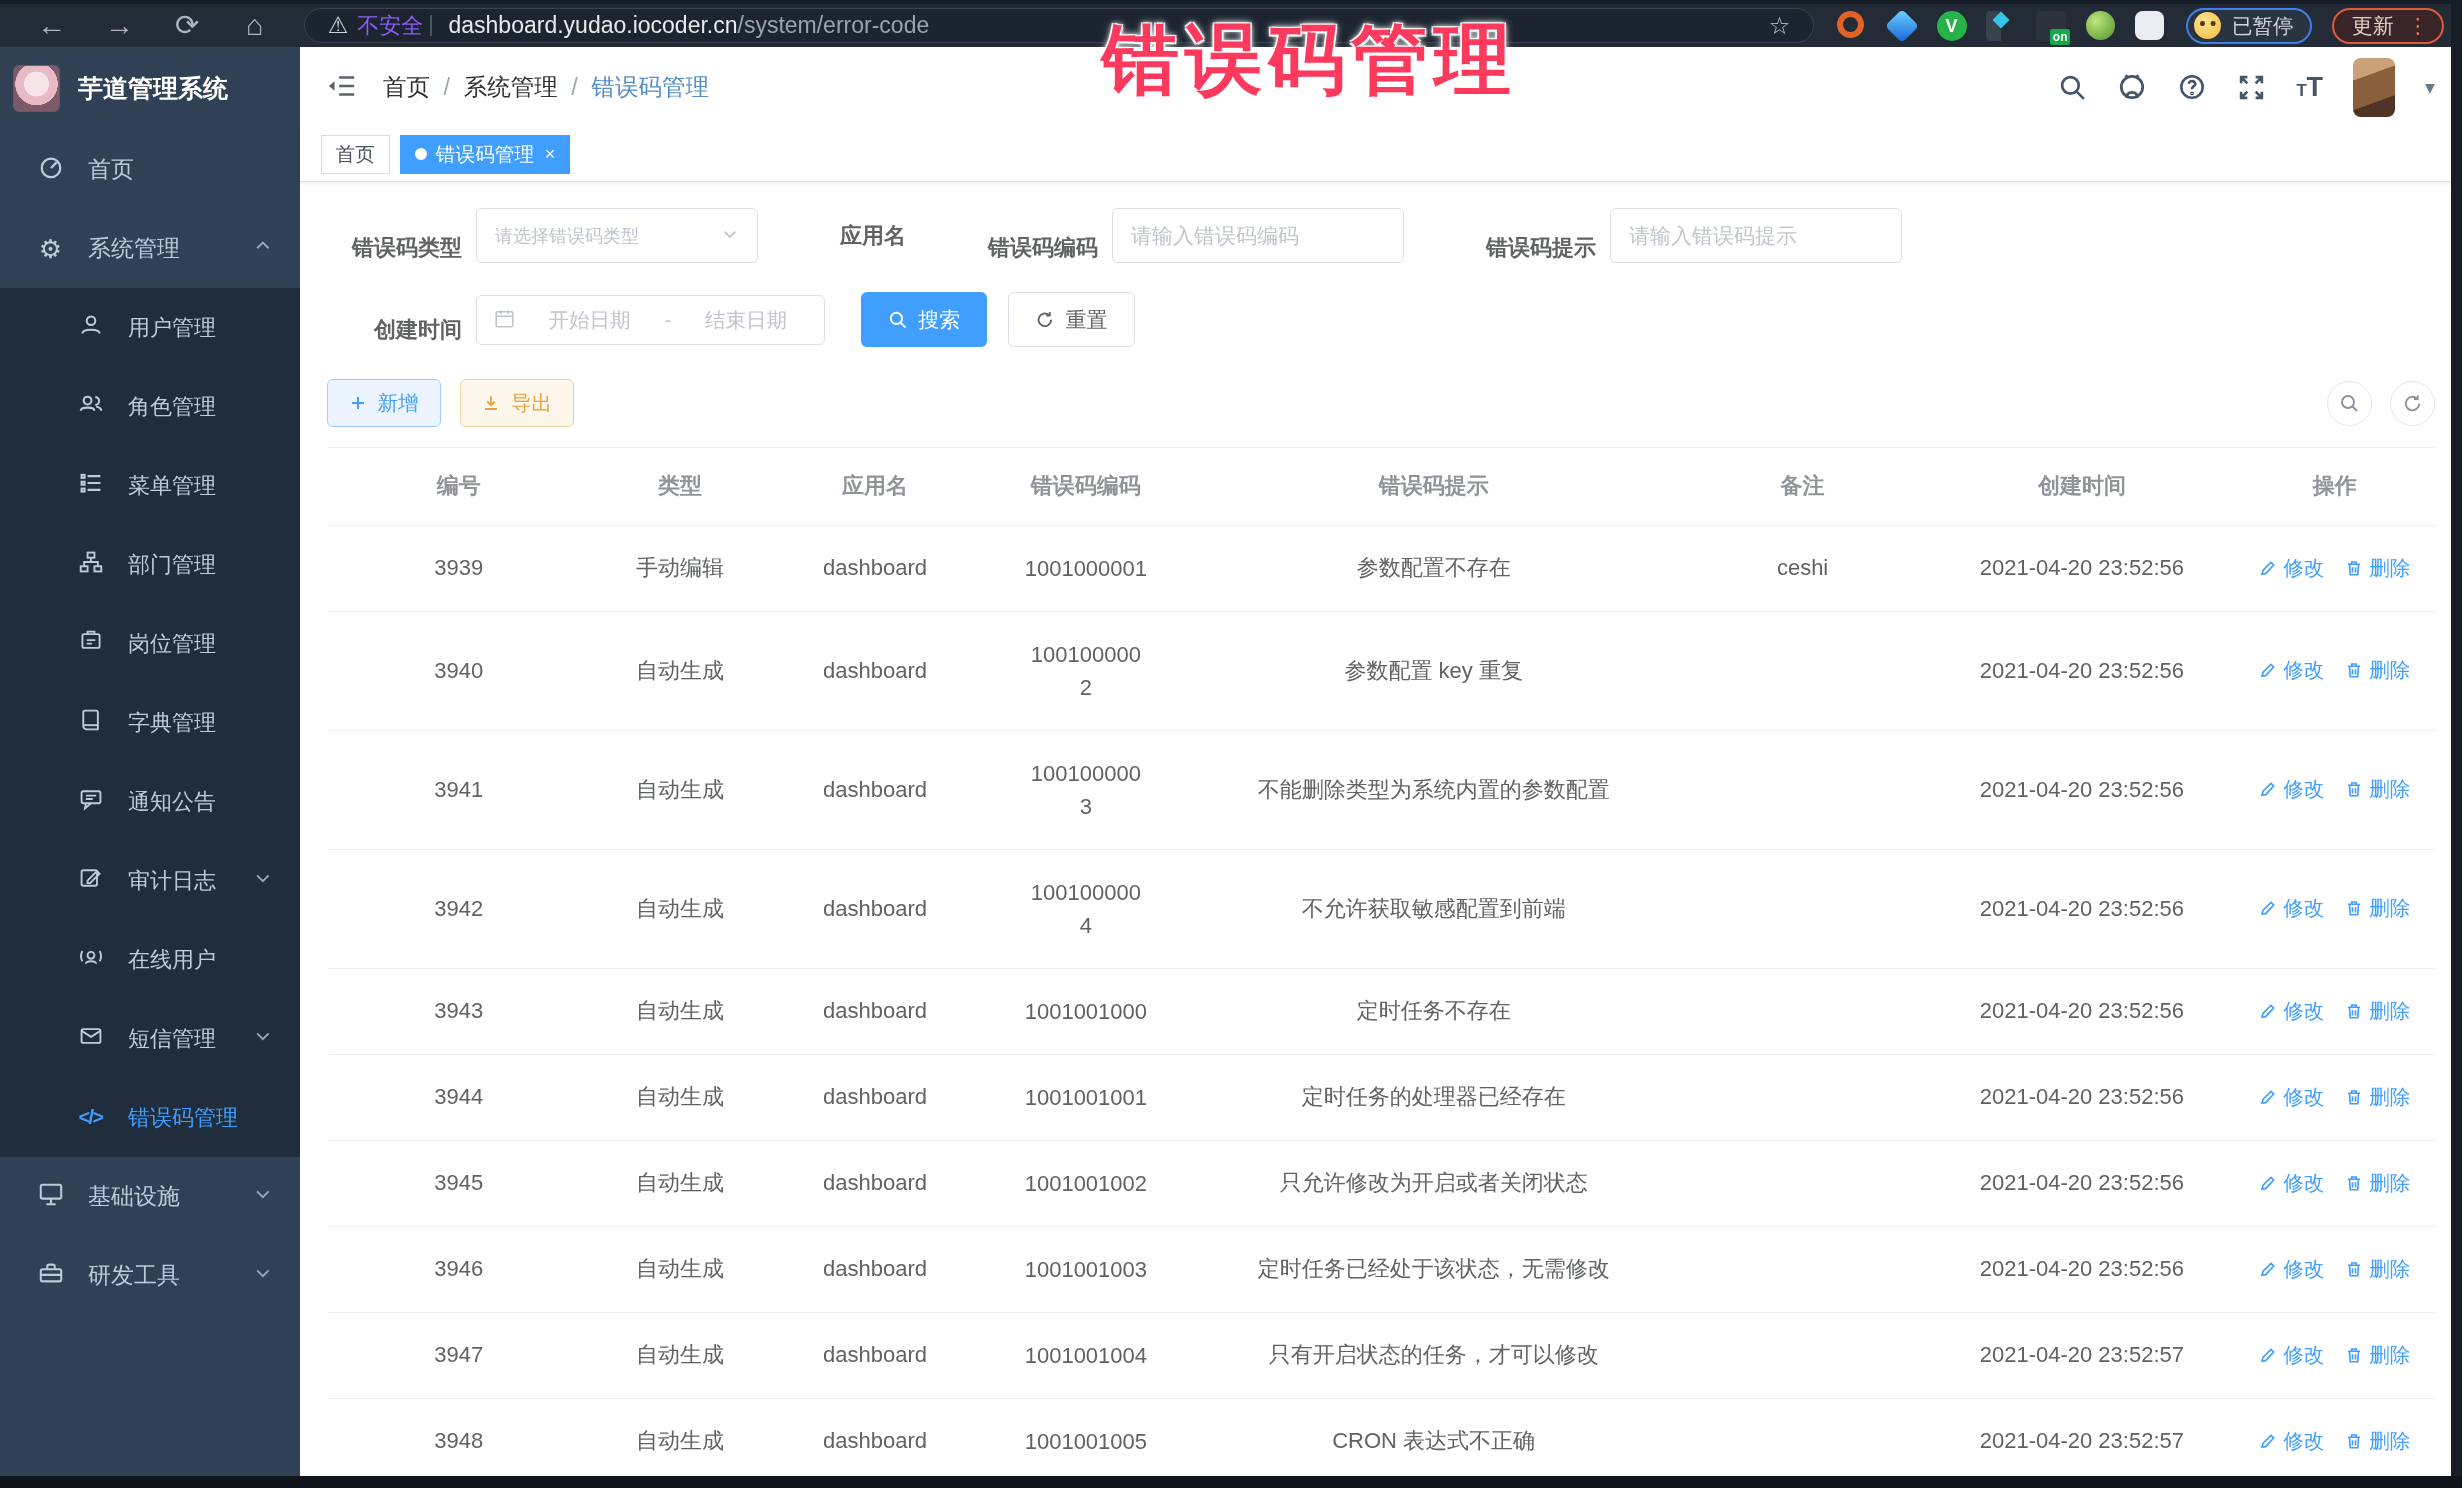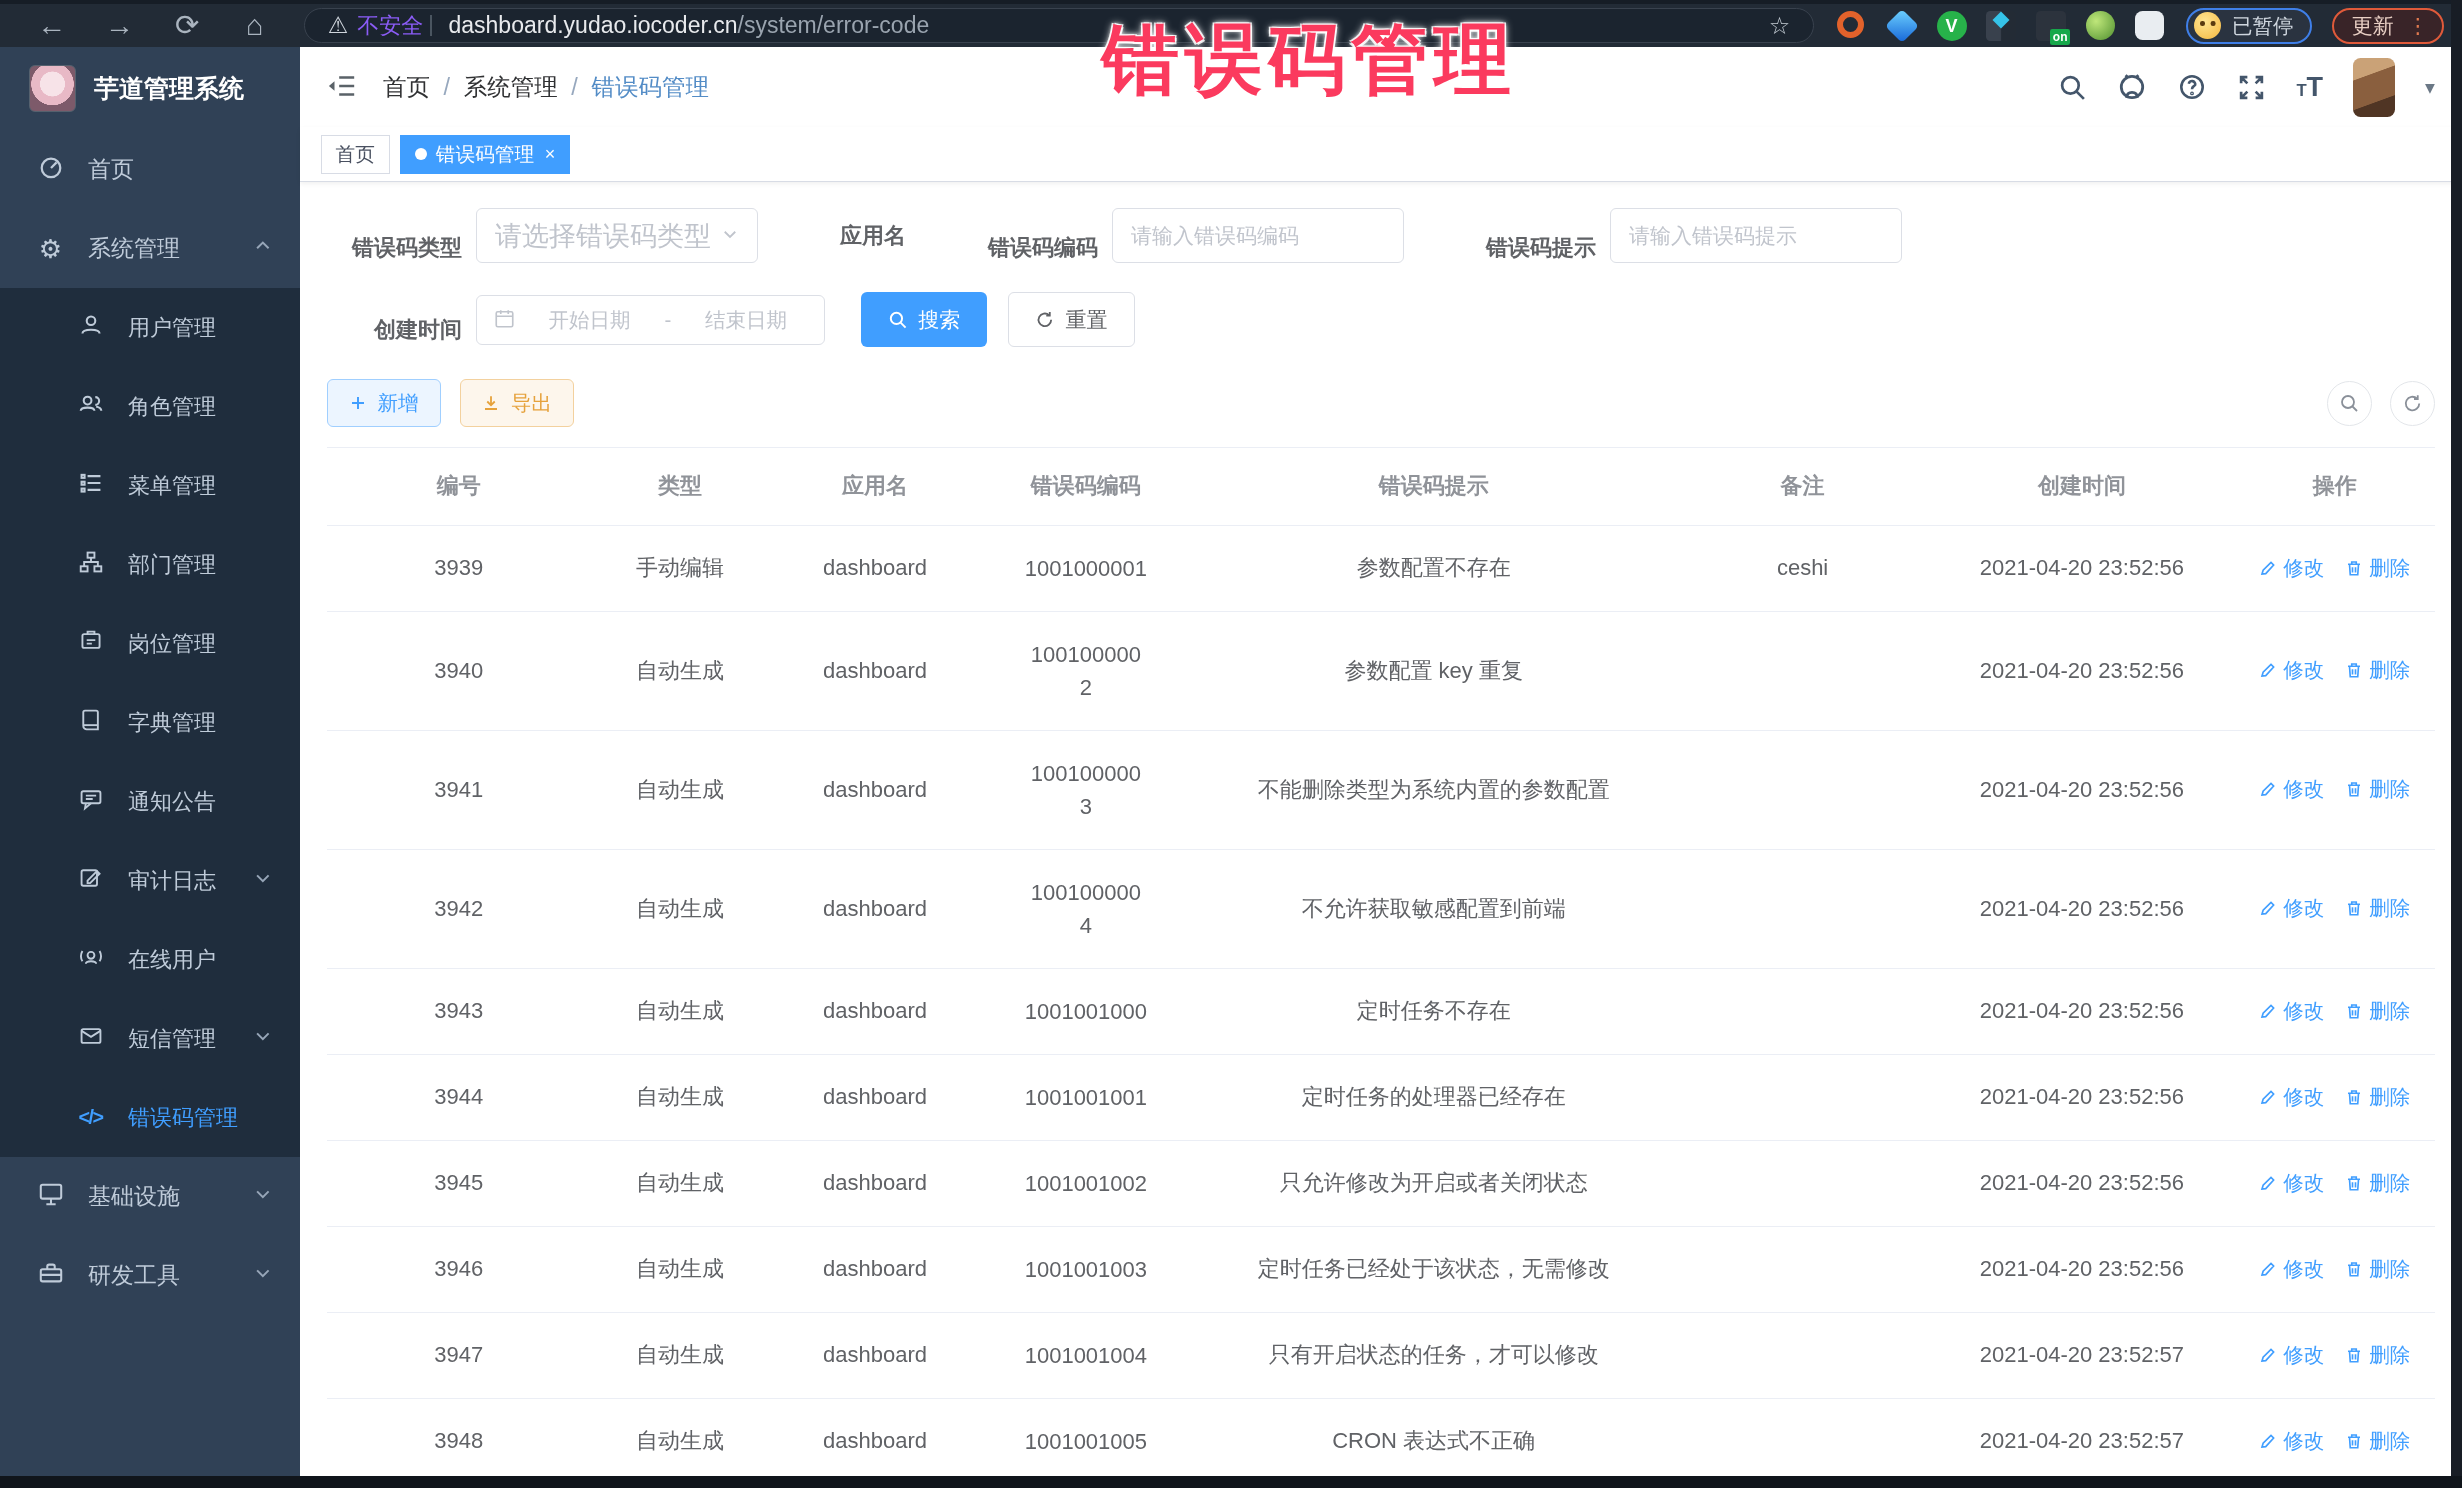--- a/index.html
+++ b/index.html
@@ -33,21 +33,21 @@
   .paused-label { color:#cfd6de; font-size:20.5px; white-space:nowrap; }
   .update-pill { display:flex; align-items:center; gap:13.6px; border:2.3px solid #e05a3a; background:#392428; border-radius:19.7px; height:36px; padding:0 13.6px 0 18px; margin-left:19.7px; }
   .update-label { color:#e8cfc4; font-size:21px; white-space:nowrap; }
   .kebab { color:#e07a4f; font-size:21px; line-height:1; }
 
   
   .app { display:flex; height:1441px; }
 
   
   .sidebar { width:300px; background:#304156; flex:none; display:flex; flex-direction:column; }
-  .logo-row { height:83px; display:flex; align-items:center; padding-left:29px; gap:18px; flex:none; }
+  .logo-row { height:83px; display:flex; align-items:center; padding-left:13px; gap:18px; flex:none; }
   .logo-img { width:47px; height:47px; border-radius:6px; background:radial-gradient(circle at 50% 40%,#f7e3e8 0 35%,#e8b9c6 36% 60%,#7d5a6a 61% 100%); border:0.8px solid #55616e; flex:none; }
   .logo-title { color:#fff; font-size:25px; font-weight:bold; white-space:nowrap; }
   .menu-item { height:79px; display:flex; align-items:center; gap:23px; padding-left:36px; color:#bfcbd9; font-size:23px; position:relative; cursor:pointer; white-space:nowrap; }
   .menu-item .m-ic { width:29px; text-align:center; flex:none; color:#bfcbd9; }
   .menu-item svg { stroke:#bfcbd9; }
   .submenu { background:#1f2d3d; }
   .submenu .menu-item { padding-left:76px; font-size:22px; }
   .menu-item.active { color:#409eff; }
   .menu-item.active .m-ic { color:#409eff; }
   .chev { position:absolute; right:27px; color:#97a6b8; }
@@ -81,21 +81,21 @@
 
   
   .f-row { display:flex; align-items:center; }
   .f-row + .f-row { margin-top:29px; }
   .f-label { font-size:22px; color:#606266; font-weight:700; text-align:right; white-space:nowrap; }
   .f-label.w1 { width:135px; }
   .f-group { display:flex; align-items:flex-end; gap:14px; }
   .f-group + .f-group { margin-left:82px; }
   .sel-box, .inp-box { width:292px; height:55px; border:1.5px solid #dcdfe6; border-radius:6px; display:flex; align-items:center; padding:0 18px; background:#fff; }
   .sel-box { width:282px; justify-content:space-between; cursor:pointer; }
-  .ph { color:#c0c4cc; font-size:27px; white-space:nowrap; overflow:hidden; }
+  .ph { color:#c0c4cc; font-size:18px; white-space:nowrap; overflow:hidden; }
   .inp-box input { border:none; outline:none; width:100%; font-size:21px; color:#606266; font-family:inherit; }
   .inp-box input::placeholder { color:#c0c4cc; }
   .sel-caret { color:#c0c4cc; }
   .date-box { width:349px; height:50px; border:1.5px solid #dcdfe6; border-radius:6px; display:flex; align-items:center; padding:0 16.7px; gap:13.6px; background:#fff; }
   .date-box .cal { color:#c0c4cc; }
   .date-box .d-ph { color:#c0c4cc; font-size:20.5px; flex:1; text-align:center; white-space:nowrap; }
   .date-box .d-sep { color:#c0c4cc; font-size:20.5px; }
   .btn { height:55px; border-radius:6px; display:inline-flex; align-items:center; justify-content:center; gap:10.6px; font-size:21px; cursor:pointer; padding:0 26px; white-space:nowrap; border:1.5px solid transparent; }
   .btn-primary { background:#409eff; color:#fff; margin-left:36px; }
   .btn-plainwhite { background:#fff; border-color:#dcdfe6; color:#606266; margin-left:21px; }

